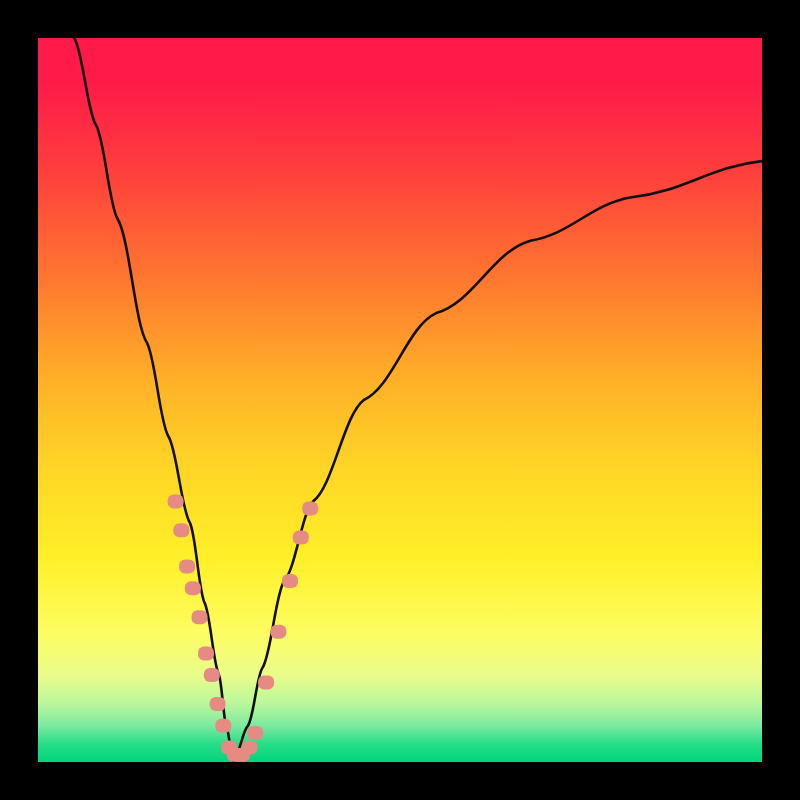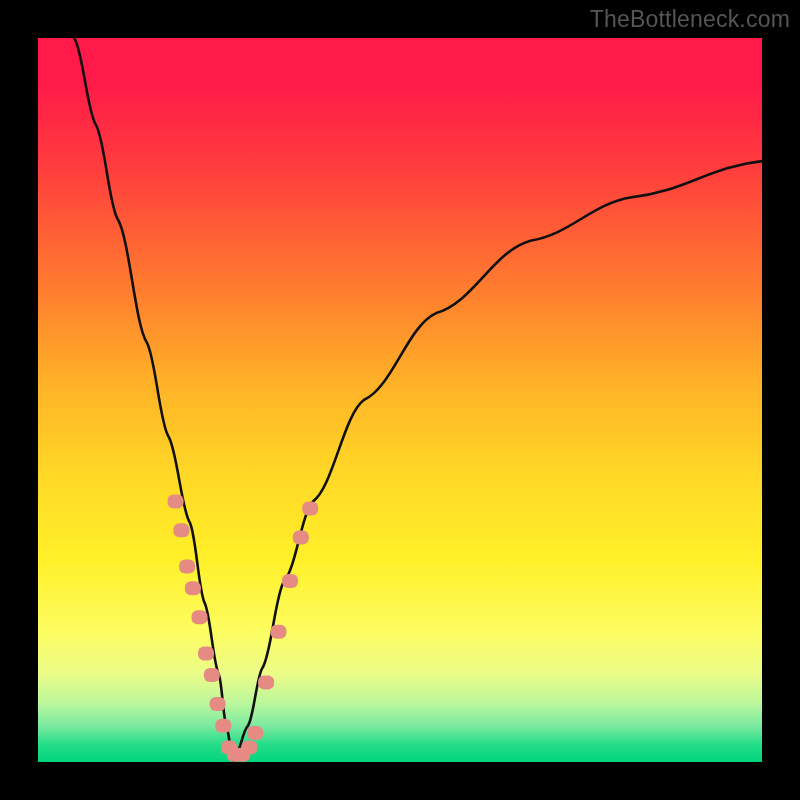--- a/index.html
+++ b/index.html
@@ -92,14 +92,13 @@
           <rect x="203.4" y="702.5" width="16" height="14" rx="6" ry="6" fill="#e58b84" stroke="#d46b63" stroke-width="0"></rect>
           <rect x="209.2" y="688.0" width="16" height="14" rx="6" ry="6" fill="#e58b84" stroke="#d46b63" stroke-width="0"></rect>
           <rect x="220.1" y="637.4" width="16" height="14" rx="6" ry="6" fill="#e58b84" stroke="#d46b63" stroke-width="0"></rect>
           <rect x="232.4" y="586.7" width="16" height="14" rx="6" ry="6" fill="#e58b84" stroke="#d46b63" stroke-width="0"></rect>
           <rect x="244.0" y="536.0" width="16" height="14" rx="6" ry="6" fill="#e58b84" stroke="#d46b63" stroke-width="0"></rect>
           <rect x="254.8" y="492.6" width="16" height="14" rx="6" ry="6" fill="#e58b84" stroke="#d46b63" stroke-width="0"></rect>
           <rect x="264.2" y="463.6" width="16" height="14" rx="6" ry="6" fill="#e58b84" stroke="#d46b63" stroke-width="0"></rect>
         </g>
     </svg>
   </div>
-  <div class="watermark">TheBottleneck.com</div>
 </div>
 
 </body></html>

